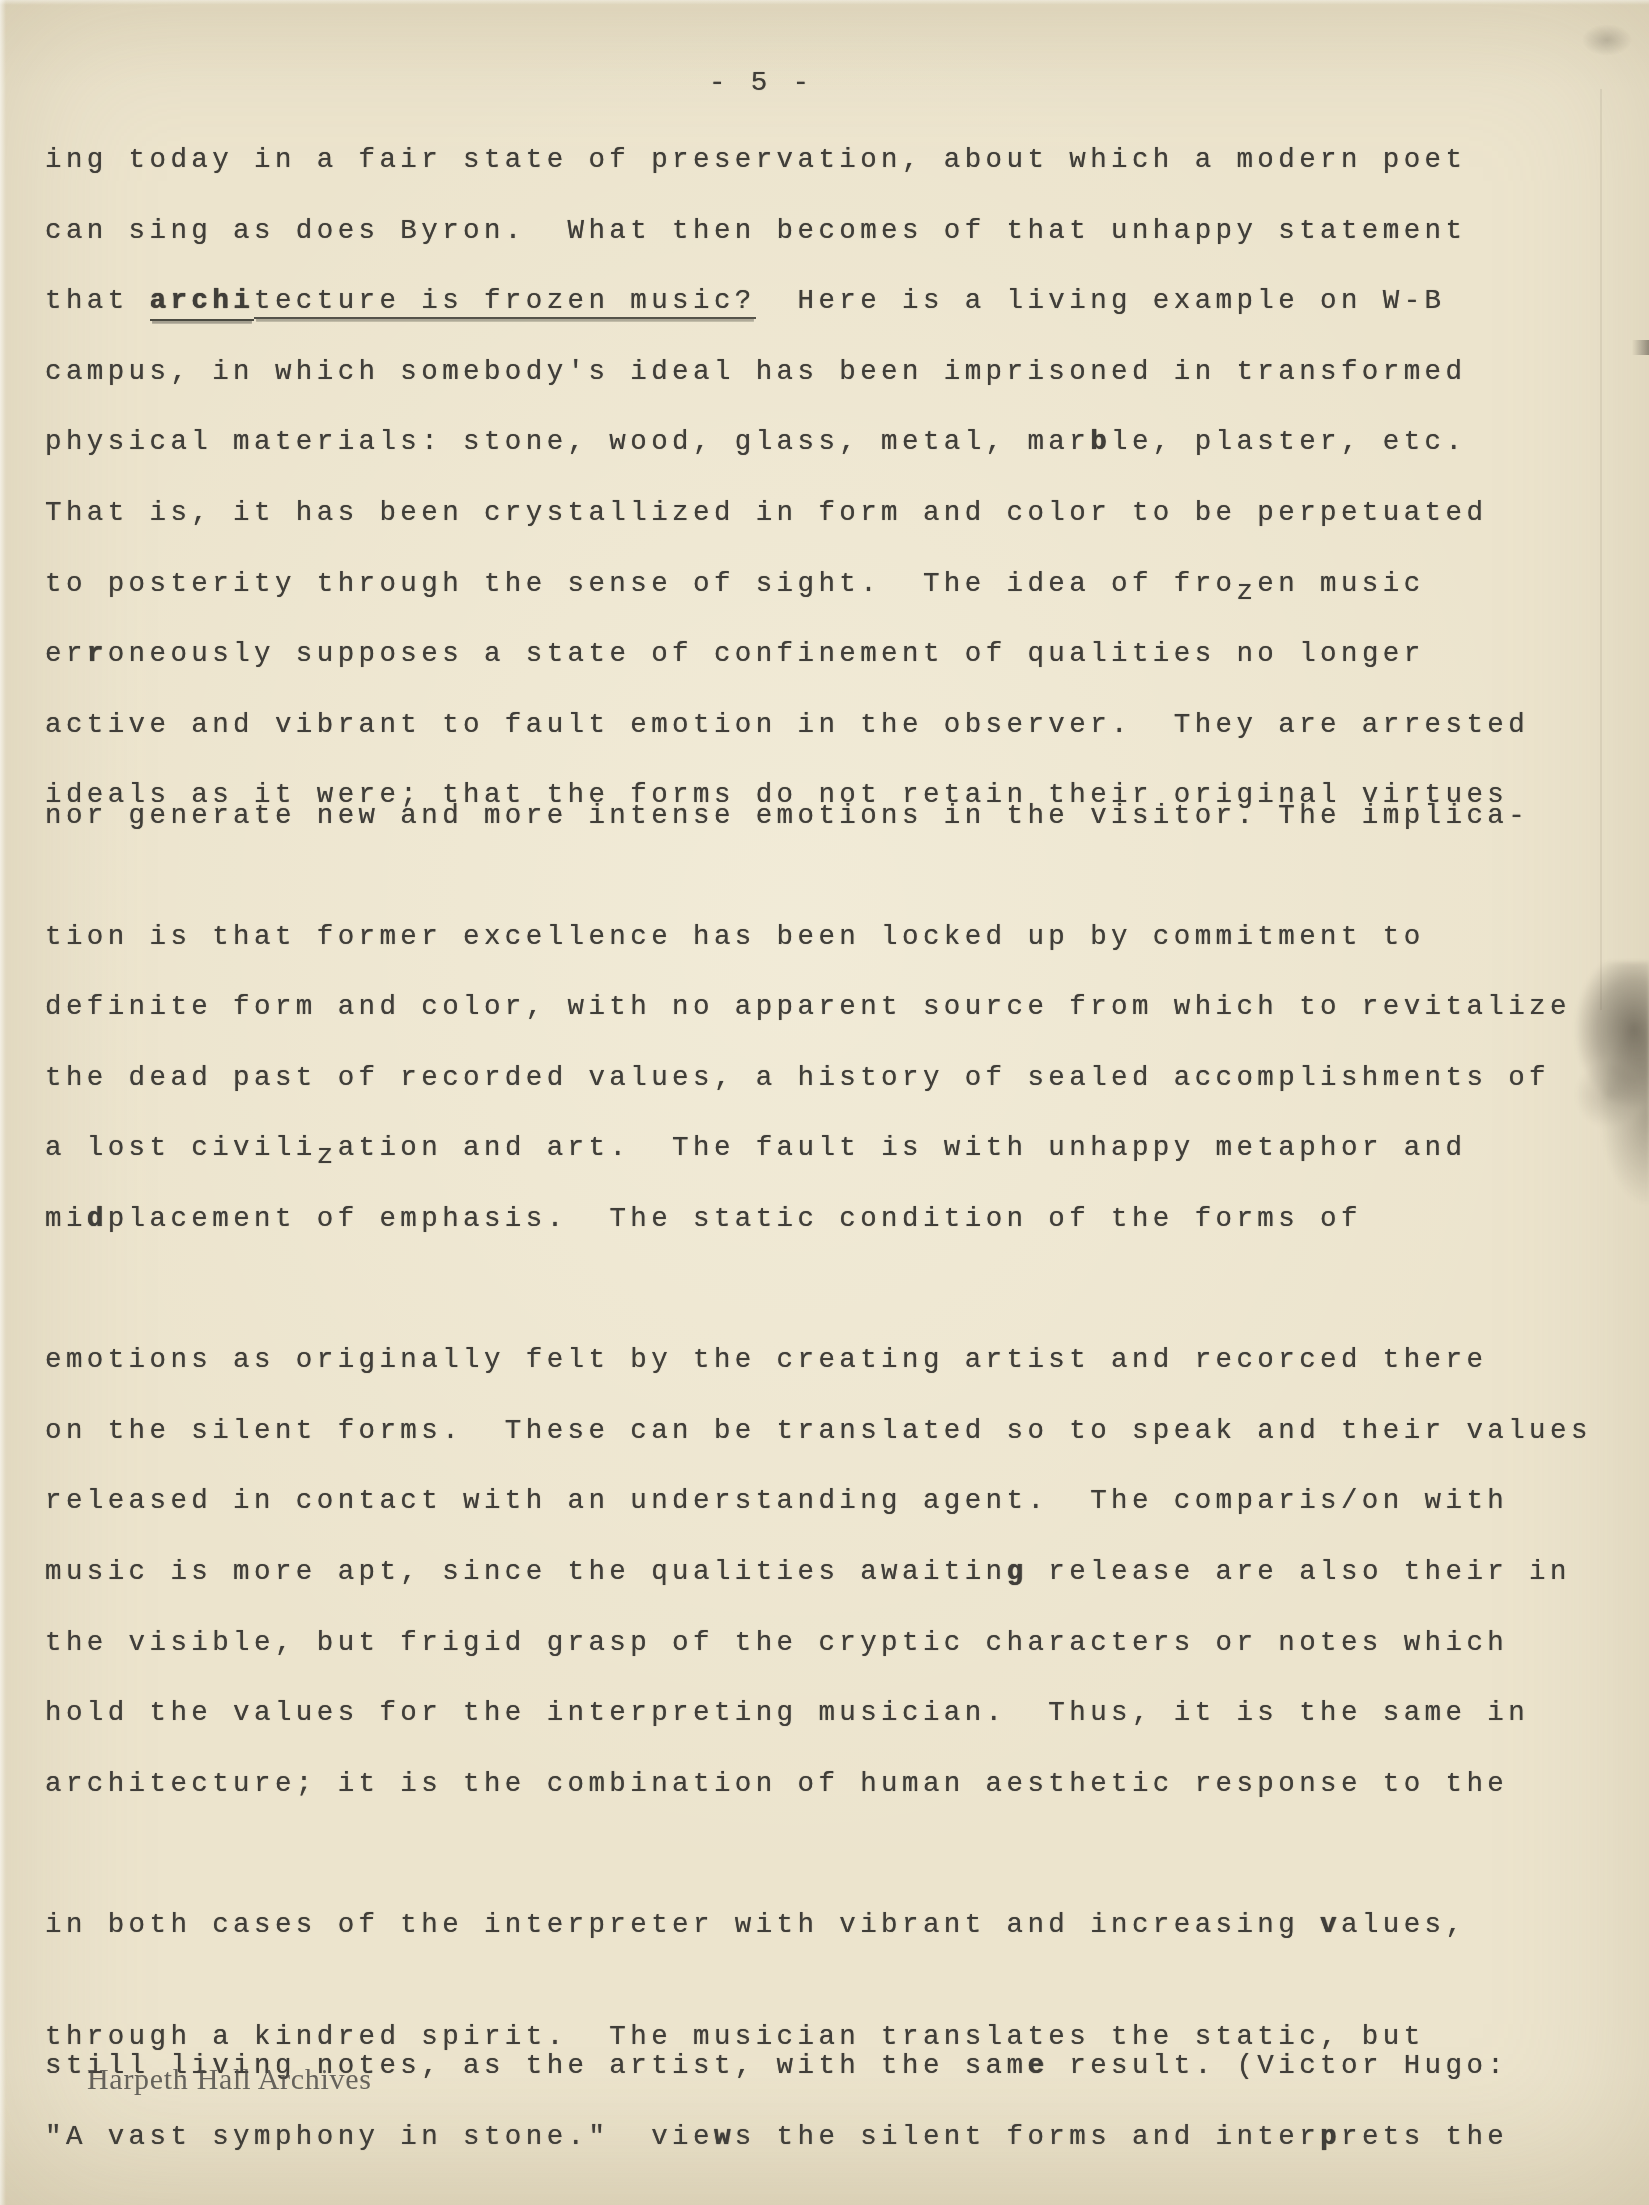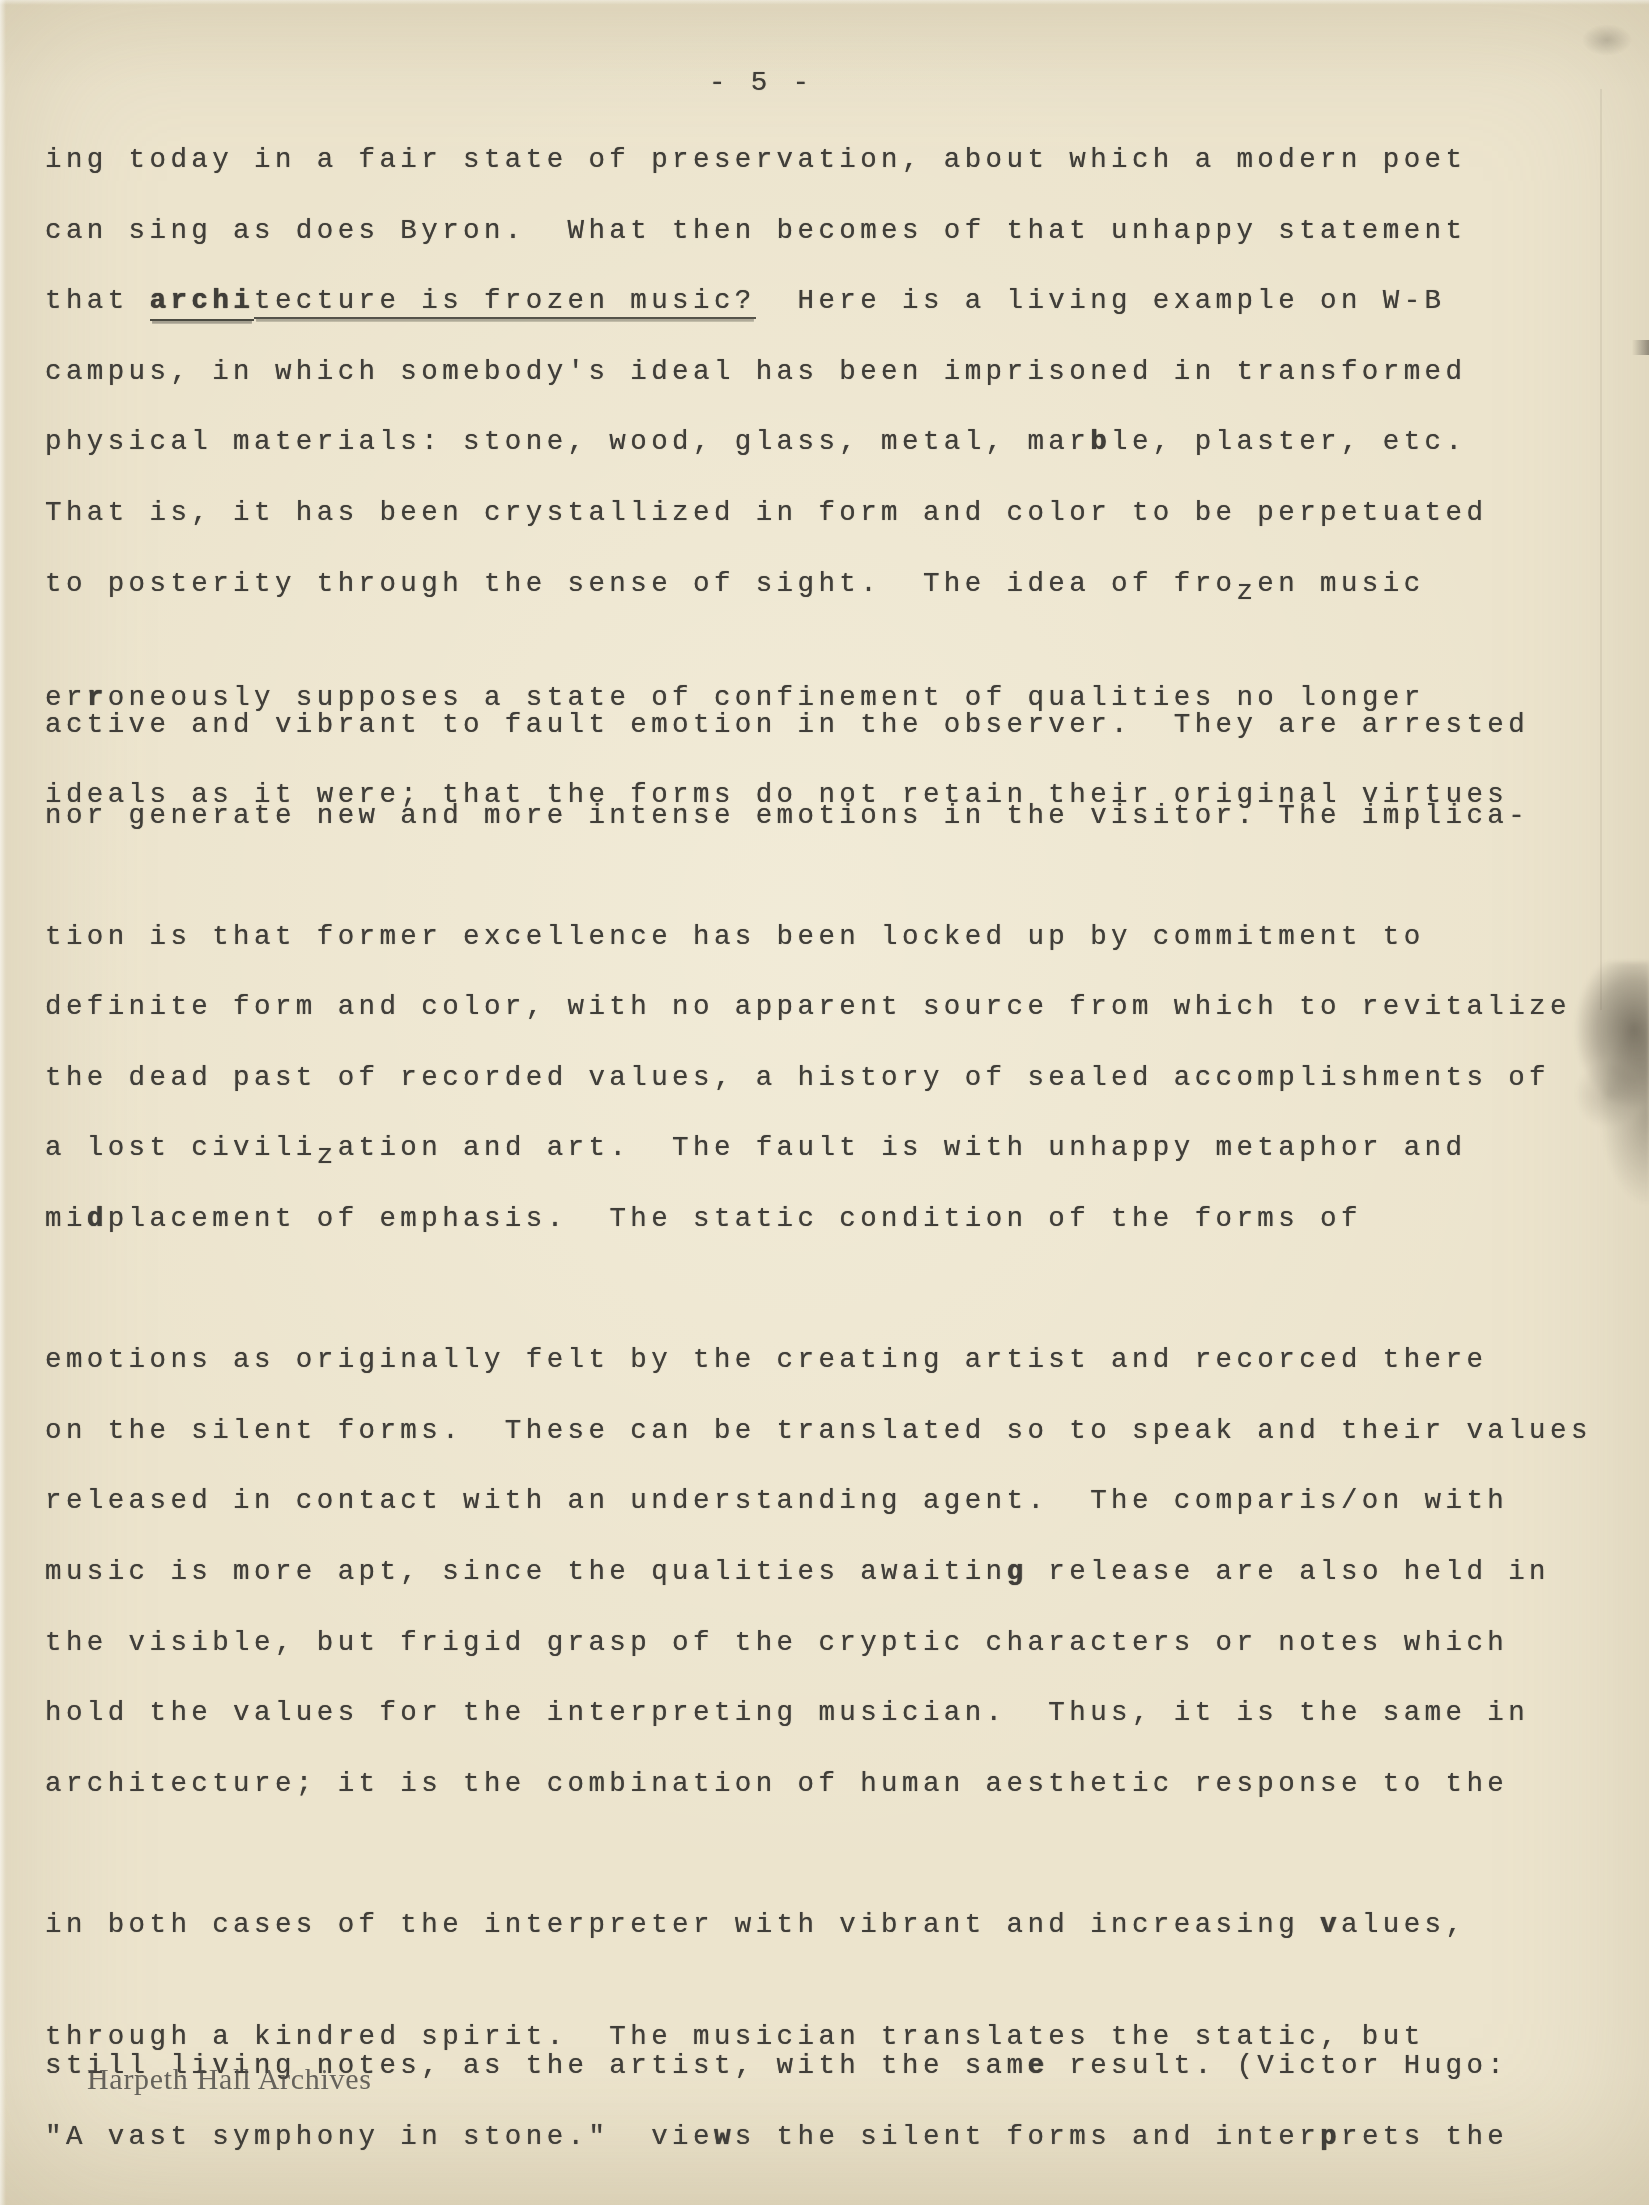--- a/index.html
+++ b/index.html
@@ -85,33 +85,33 @@
 <div class="page">
   <div class="page-number">- 5 -</div>
   <div class="text-block" id="text-block">
       <div class="line" style="top: 143px;"><span class="p-n">ing today in a fair state of preservation, about which a modern poet</span></div>
       <div class="line" style="top: 214px;"><span class="p-n">can sing as does Byron.  What then becomes of that unhappy statement</span></div>
       <div class="line" style="top: 284px;"><span class="p-n">that </span><span class="p-bu">archi</span><span class="p-u">tecture is frozen music?</span><span class="p-n">  Here is a living example on W-B</span></div>
       <div class="line" style="top: 355px;"><span class="p-n">campus, in which somebody's ideal has been imprisoned in transformed</span></div>
       <div class="line" style="top: 425px;"><span class="p-n">physical materials: stone, wood, glass, metal, mar</span><span class="p-b">b</span><span class="p-n">le, plaster, etc.</span></div>
       <div class="line" style="top: 496px;"><span class="p-n">That is, it has been crystallized in form and color to be perpetuated</span></div>
       <div class="line" style="top: 567px;"><span class="p-n">to posterity through the sense of sight.  The idea of fro</span><span class="p-sub">z</span><span class="p-n">en music</span></div>
-      <div class="line" style="top: 637px; margin-top: 44px;"><span class="p-n">er</span><span class="p-b">r</span><span class="p-n">oneously supposes a state of confinement of qualities no longer</span></div>
+      <div class="line" style="top: 637px;"><span class="p-n">er</span><span class="p-b">r</span><span class="p-n">oneously supposes a state of confinement of qualities no longer</span></div>
       <div class="line" style="top: 708px;"><span class="p-n">active and vibrant to fault emotion in the observer.  They are arrested</span></div>
       <div class="line" style="top: 778px;"><span class="p-n">ideals as it were; that the forms do not retain their original virtues</span></div>
       <div class="line" style="top: 799px;"><span class="p-n">nor generate new and more intense emotions in the visitor. The implica-</span></div>
       <div class="line" style="top: 920px;"><span class="p-n">tion is that former excellence has been locked up by commitment to</span></div>
       <div class="line" style="top: 990px;"><span class="p-n">definite form and color, with no apparent source from which to revitalize</span></div>
       <div class="line" style="top: 1061px;"><span class="p-n">the dead past of recorded values, a history of sealed accomplishments of</span></div>
       <div class="line" style="top: 1131px;"><span class="p-n">a lost civili</span><span class="p-sub">z</span><span class="p-n">ation and art.  The fault is with unhappy metaphor and</span></div>
       <div class="line" style="top: 1202px;"><span class="p-n">mi</span><span class="p-b">d</span><span class="p-n">placement of emphasis.  The static condition of the forms of</span></div>
       <div class="line" style="top: 1343px;"><span class="p-n">emotions as originally felt by the creating artist and recorced there</span></div>
       <div class="line" style="top: 1414px;"><span class="p-n">on the silent forms.  These can be translated so to speak and their values</span></div>
       <div class="line" style="top: 1484px;"><span class="p-n">released in contact with an understanding agent.  The comparis/on with</span></div>
-      <div class="line" style="top: 1555px;"><span class="p-n">music is more apt, since the qualities awaitin</span><span class="p-b">g</span><span class="p-n"> release are also held in</span></div>
+      <div class="line" style="top: 1555px;"><span class="p-n">music is more apt, since the qualities awaitin</span><span class="p-b">g</span><span class="p-n"> release are also their in</span></div>
       <div class="line" style="top: 1626px;"><span class="p-n">the visible, but frigid grasp of the cryptic characters or notes which</span></div>
       <div class="line" style="top: 1696px;"><span class="p-n">hold the values for the interpreting musician.  Thus, it is the same in</span></div>
       <div class="line" style="top: 1767px;"><span class="p-n">architecture; it is the combination of human aesthetic response to the</span></div>
       <div class="line" style="top: 1908px;"><span class="p-n">in both cases of the interpreter with vibrant and increasing </span><span class="p-b">v</span><span class="p-n">alues,</span></div>
       <div class="line" style="top: 1979px; margin-top: 41px;"><span class="p-n">through a kindred spirit.  The musician translates the static, but</span></div>
       <div class="line" style="top: 2049px;"><span class="p-n">still living notes, as the artist, with the sam</span><span class="p-b">e</span><span class="p-n"> result. (Victor Hugo:</span></div>
       <div class="line" style="top: 2120px;"><span class="p-n">"A vast symphony in stone."  vie</span><span class="p-b">w</span><span class="p-n">s the silent forms and inter</span><span class="p-b">p</span><span class="p-n">rets the</span></div>
     </div>
   <div class="watermark">Harpeth Hall Archives</div>
   <div class="smudge"></div>

